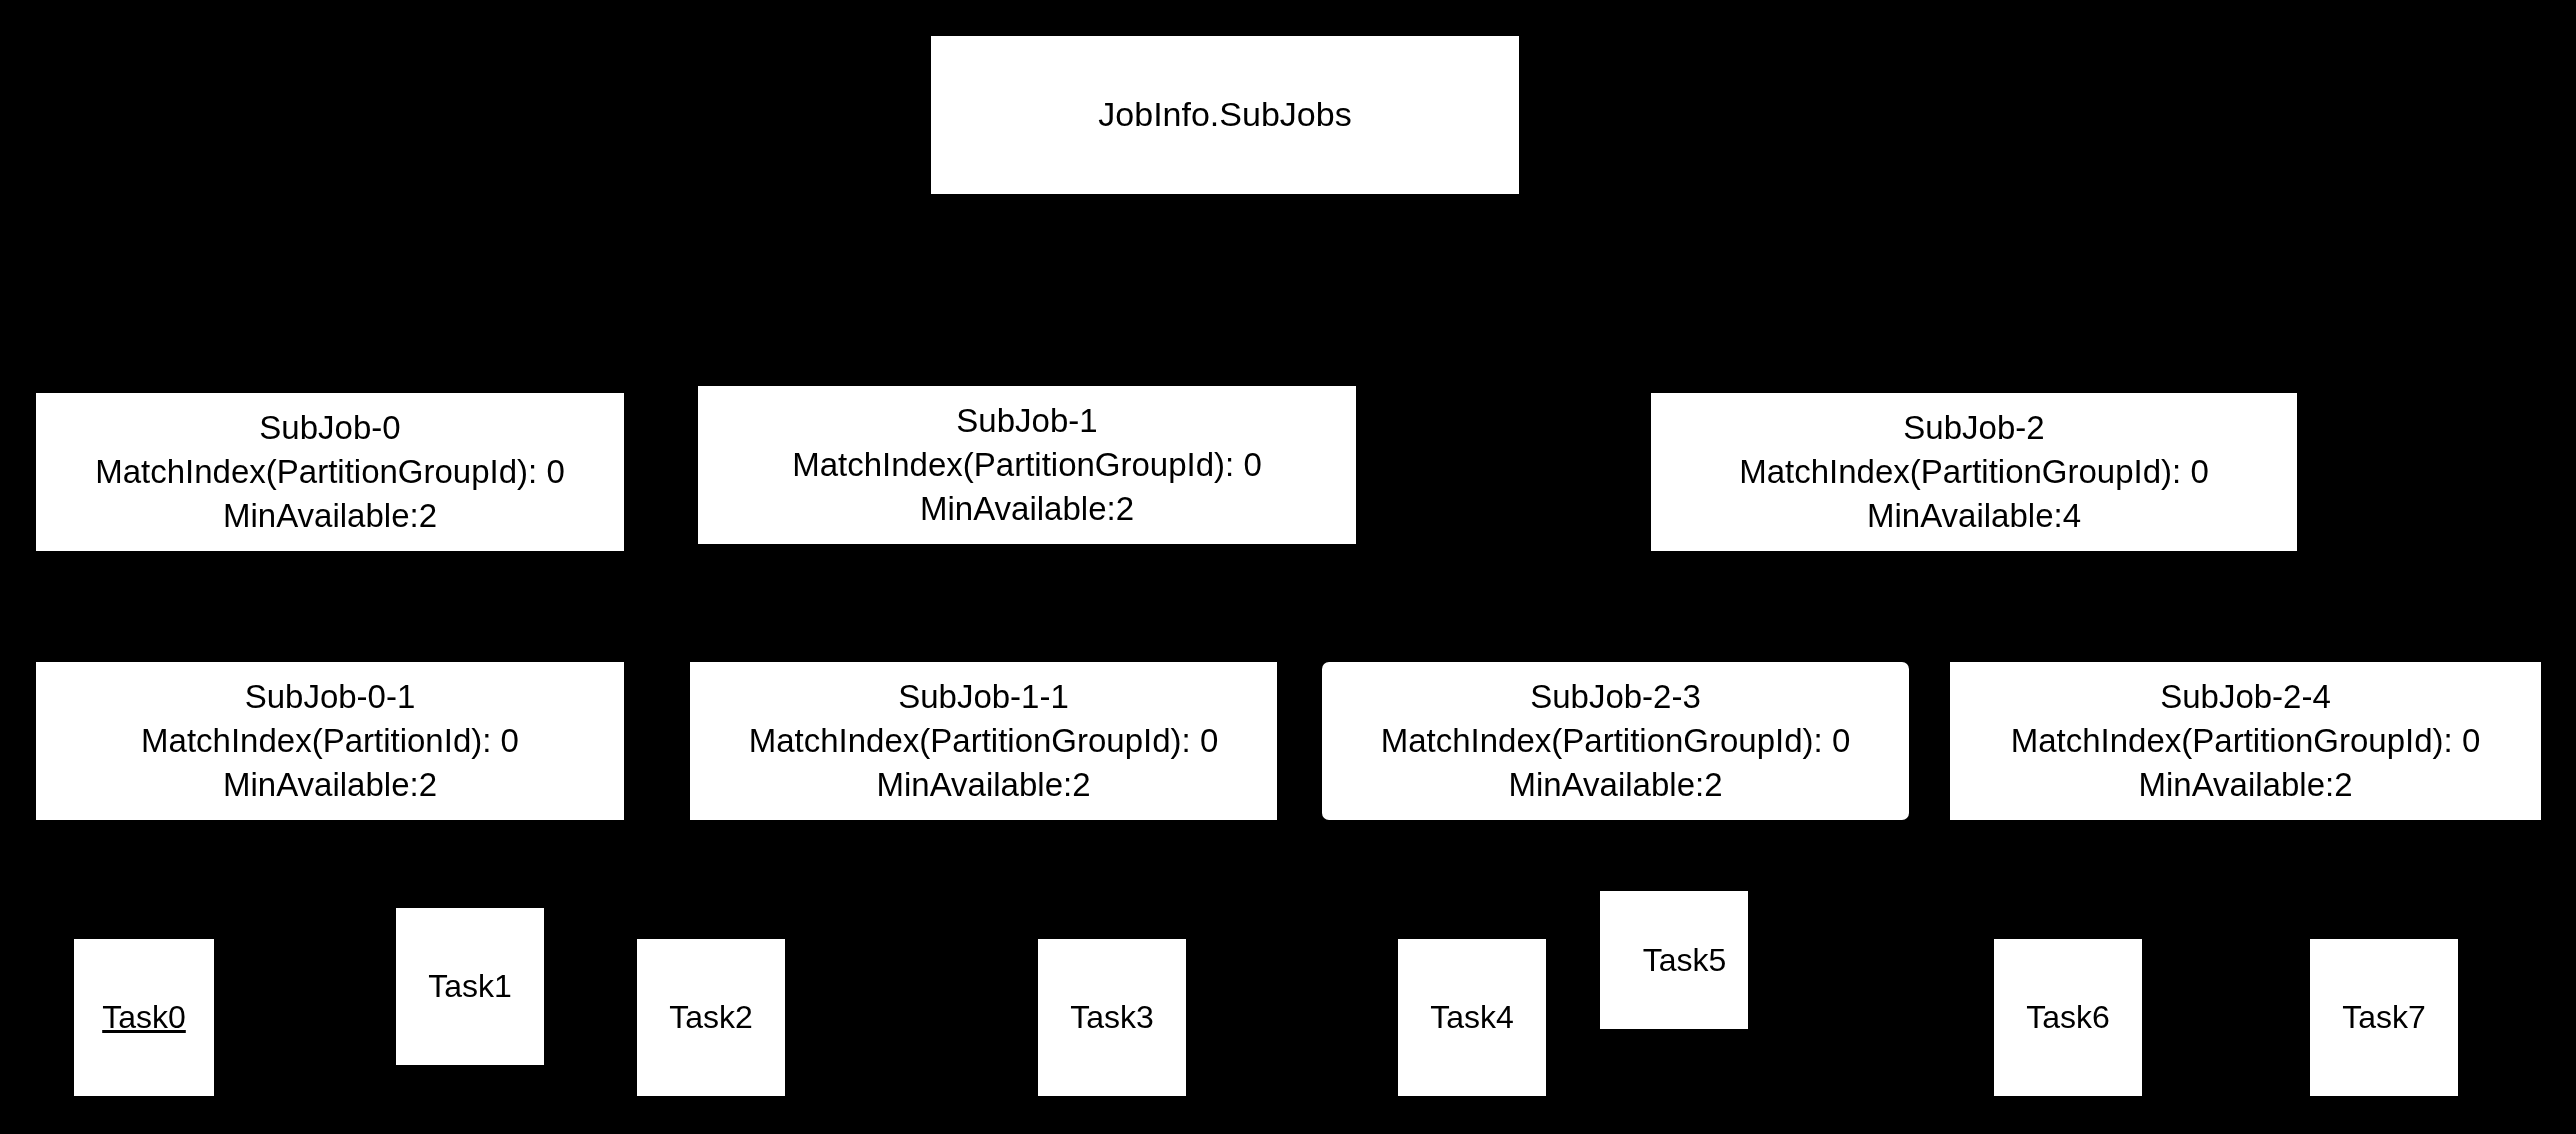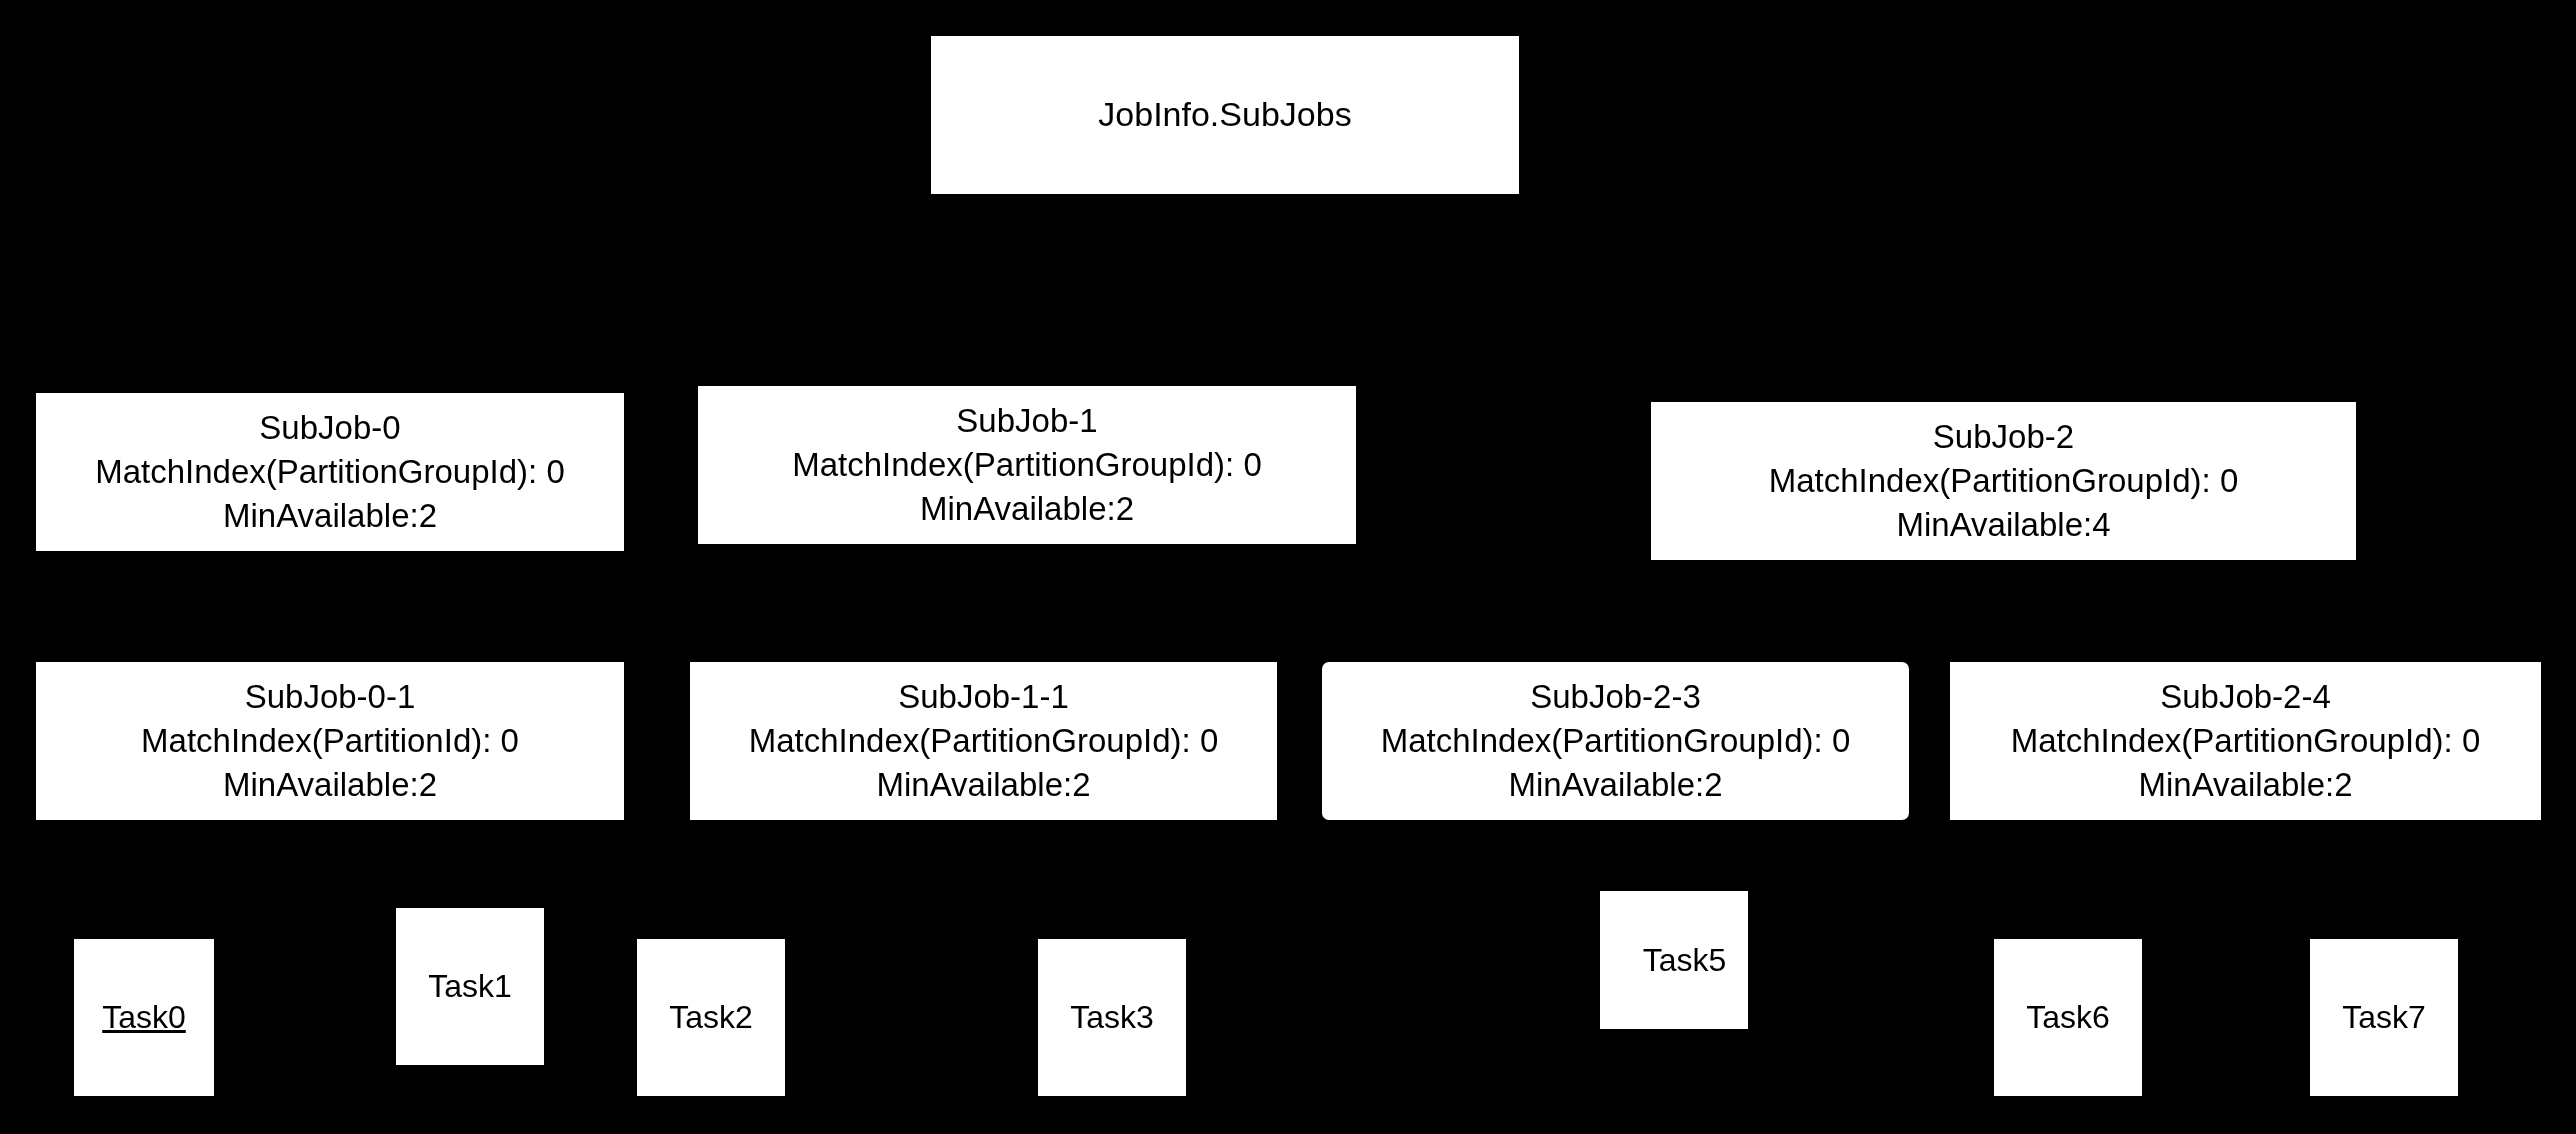--- a/index.html
+++ b/index.html
@@ -51,21 +51,21 @@
     <div class="node subjob-node" style="left: 36px; top: 393px; width: 588px; height: 158px;">
       <span class="line">SubJob-0</span>
       <span class="line">MatchIndex(PartitionGroupId): 0</span>
       <span class="line">MinAvailable:2</span>
     </div>
     <div class="node subjob-node" style="left: 690px; top: 386px; width: 658px; height: 158px; margin-left: 8px;">
       <span class="line">SubJob-1</span>
       <span class="line">MatchIndex(PartitionGroupId): 0</span>
       <span class="line">MinAvailable:2</span>
     </div>
-    <div class="node subjob-node" style="left: 1651px; top: 402px; width: 705px; height: 158px;">
+    <div class="node subjob-node" style="left: 1651px; top: 393px; width: 646px; height: 158px;">
       <span class="line">SubJob-2</span>
       <span class="line">MatchIndex(PartitionGroupId): 0</span>
       <span class="line">MinAvailable:4</span>
     </div>
     <div class="node subsubjob-node" style="left: 36px; top: 662px; width: 588px; height: 158px;">
       <span class="line">SubJob-0-1</span>
       <span class="line">MatchIndex(PartitionId): 0</span>
       <span class="line">MinAvailable:2</span>
     </div>
     <div class="node subsubjob-node" style="left: 690px; top: 662px; width: 587px; height: 158px;">
@@ -88,20 +88,23 @@
     </div>
     <div class="node task-node" style="left: 396px; top: 908px; width: 148px; height: 157px;">
       <span class="line">Task1</span>
     </div>
     <div class="node task-node" style="left: 637px; top: 939px; width: 148px; height: 157px;">
       <span class="line">Task2</span>
     </div>
     <div class="node task-node" style="left: 1038px; top: 939px; width: 148px; height: 157px;">
       <span class="line">Task3</span>
     </div>
+    <div class="node task-node" style="left: 1398px; top: 939px; width: 148px; height: 157px;">
+      <span class="line">Task4</span>
+    </div>
     <div class="node task-node" style="left: 1600px; top: 891px; width: 148px; height: 138px; padding-left: 21px;">
       <span class="line">Task5</span>
     </div>
     <div class="node task-node" style="left: 1994px; top: 939px; width: 148px; height: 157px;">
       <span class="line">Task6</span>
     </div>
     <div class="node task-node" style="left: 2310px; top: 939px; width: 148px; height: 157px;">
       <span class="line">Task7</span>
     </div>
   </div>

